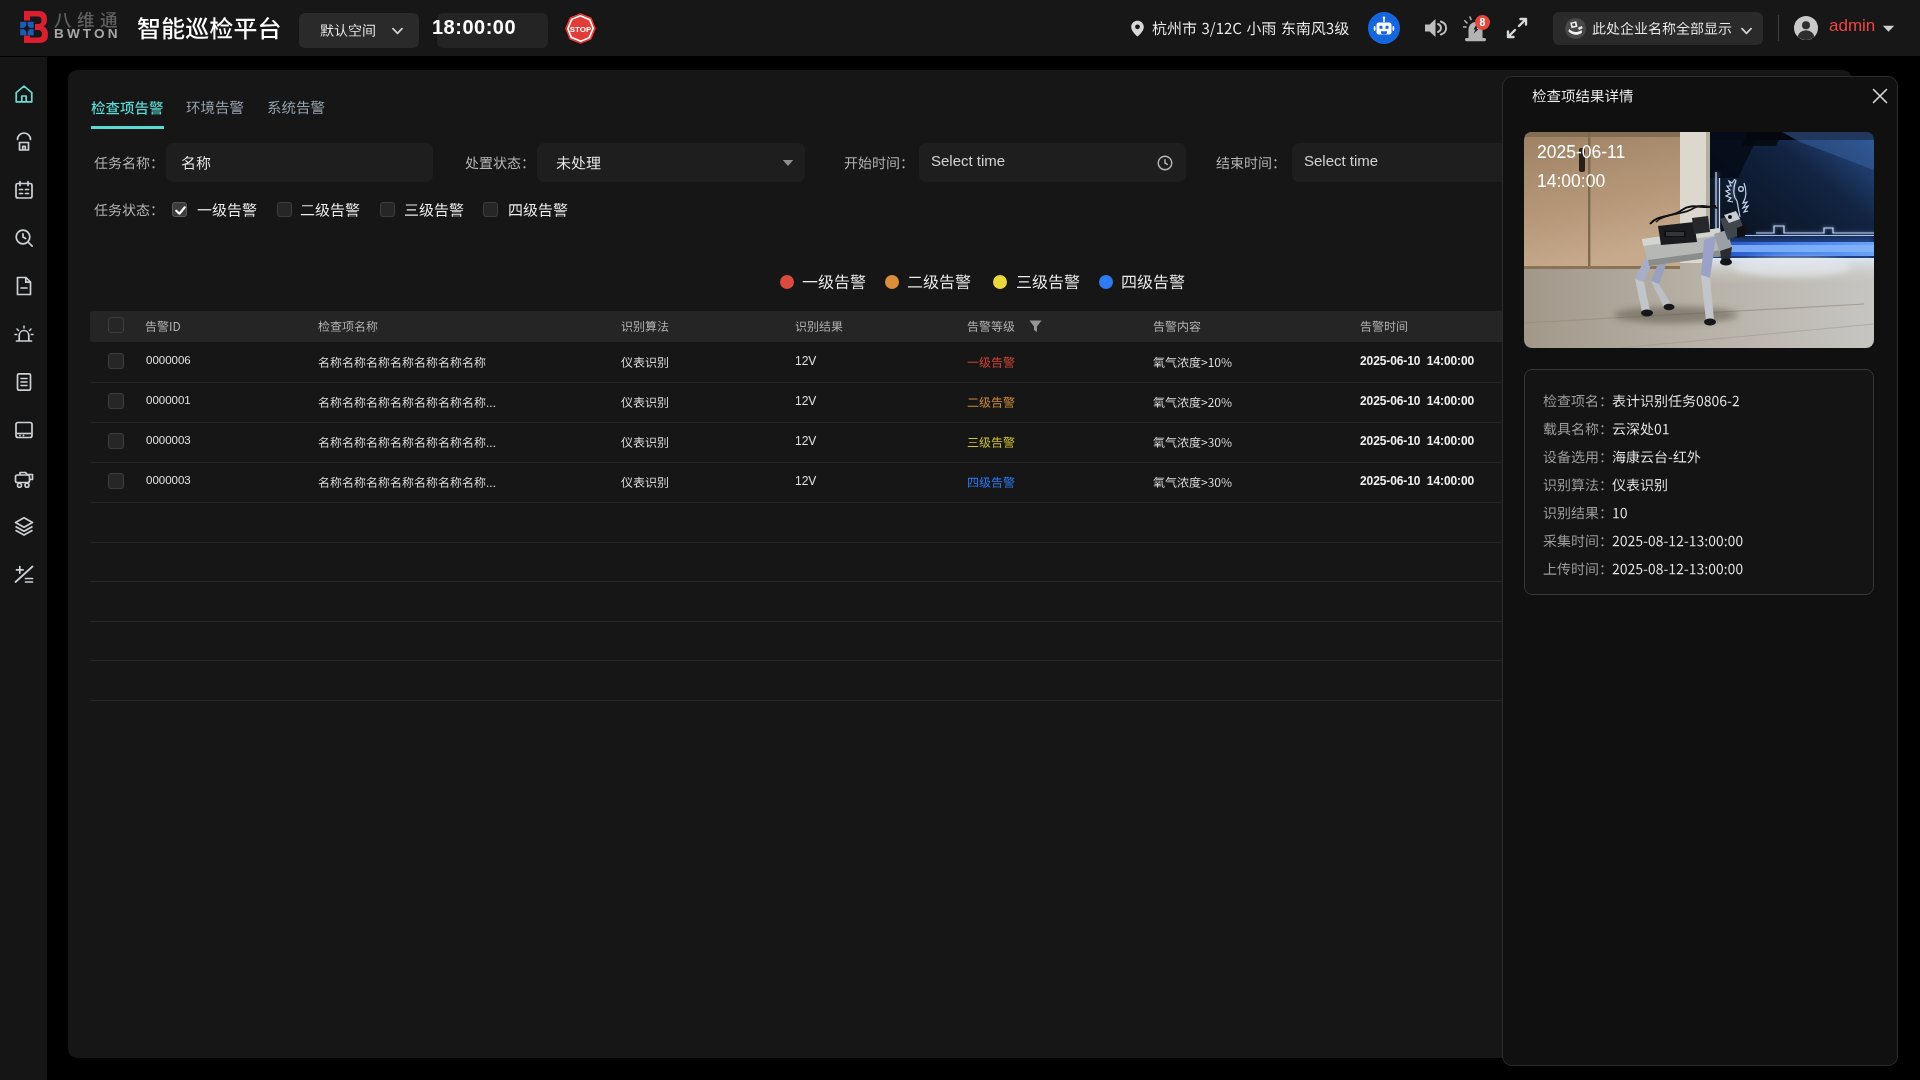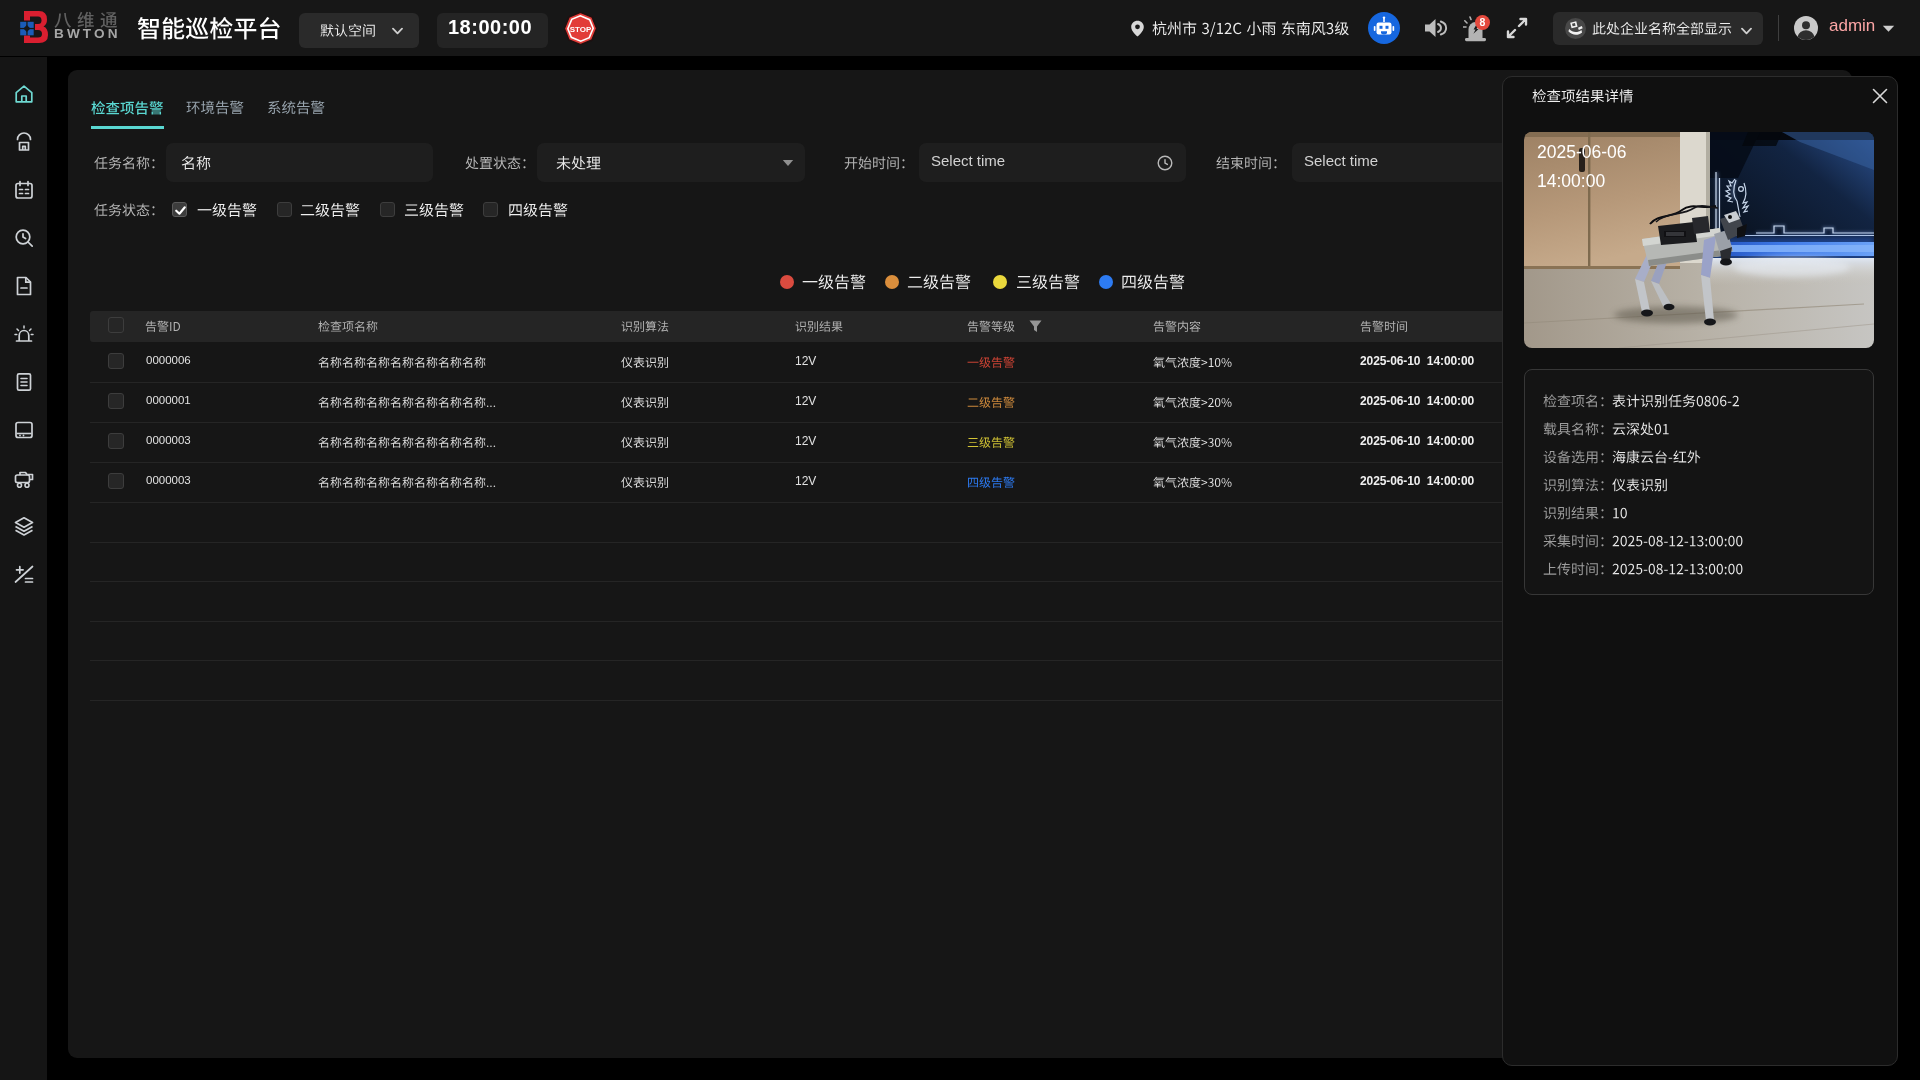--- a/index.html
+++ b/index.html
@@ -1,22 +1,22 @@
 <!DOCTYPE html>
 <html><head><meta charset="utf-8"><title>p</title><style>html,body{margin:0;padding:0;background:#000;width:1920px;height:1080px;overflow:hidden;font-family:'Liberation Sans',sans-serif}*{box-sizing:border-box}.abs{position:absolute}</style></head><body>
 <div class="abs" style="left:0;top:0;width:1920px;height:1080px;background:#000">
     <div class="abs" style="left:0;top:0;width:1920px;height:56px;background:#171717;z-index:4"></div>
     <div class="abs" style="left:0;top:57px;width:47px;height:1023px;background:#151515;z-index:4"></div>
     <div class="abs" style="left:68px;top:70px;width:1784px;height:988px;background:#161616;border-radius:9px;z-index:5"></div>
     <div class="abs" style="left:299px;top:13px;width:120px;height:35px;background:#2a2a2a;border-radius:6px;z-index:8"></div>
     <div class="abs" style="left:437px;top:13px;width:111px;height:35px;background:#242424;border-radius:6px;z-index:8"></div>
-    <div style="position:absolute;left:448px;top:16.1px;font:700 20px 'Liberation Sans',sans-serif;color:#ffffff;letter-spacing:0.5px;z-index:9;white-space:pre">18:00:00</div>
+    <div style="position:absolute;left:432px;top:16.1px;font:700 20px 'Liberation Sans',sans-serif;color:#ffffff;letter-spacing:0.5px;z-index:9;white-space:pre">18:00:00</div>
     <div class="abs" style="left:1553px;top:12px;width:210px;height:33px;background:#2a2a2a;border-radius:6px;z-index:8"></div>
     <div class="abs" style="left:1778px;top:15px;width:1px;height:26px;background:#3f3f3f;z-index:8"></div>
-    <div style="position:absolute;left:1829px;top:16.3px;font:400 17px 'Liberation Sans',sans-serif;color:#fca5a5;letter-spacing:0.0px;z-index:9;white-space:pre">admin</div>
+    <div style="position:absolute;left:1829px;top:16.3px;font:400 17px 'Liberation Sans',sans-serif;color:#ef4444;letter-spacing:0.0px;z-index:9;white-space:pre">admin</div>
     <div style="position:absolute;left:54px;top:26.2px;font:700 13.6px 'Liberation Sans',sans-serif;color:#a6a6a6;letter-spacing:3.1px;z-index:9;white-space:pre">BWTON</div>
     <div class="abs" style="left:91px;top:126px;width:73px;height:2.5px;background:#5ad8d2;z-index:10"></div>
     <div class="abs" style="left:166px;top:143px;width:267px;height:39px;background:#1e1e1e;border-radius:7px;z-index:7"></div>
     <div class="abs" style="left:537px;top:143px;width:268px;height:39px;background:#1e1e1e;border-radius:7px;z-index:7"></div>
     <div class="abs" style="left:919px;top:143px;width:267px;height:39px;background:#1e1e1e;border-radius:7px;z-index:7"></div>
     <div class="abs" style="left:1292px;top:143px;width:267px;height:39px;background:#1e1e1e;border-radius:7px;z-index:7"></div>
     <div style="position:absolute;left:931px;top:152.2px;font:400 15px 'Liberation Sans',sans-serif;color:#d2d2d2;letter-spacing:0.0px;z-index:8;white-space:pre">Select time</div>
     <div style="position:absolute;left:1304px;top:152.2px;font:400 15px 'Liberation Sans',sans-serif;color:#d2d2d2;letter-spacing:0.0px;z-index:8;white-space:pre">Select time</div>
     <div class="abs" style="left:90px;top:311px;width:1740px;height:31px;background:#252525;border-radius:3px;z-index:6"></div>
     <div style="position:absolute;left:90px;top:382.0px;width:1740px;height:1px;background:#252525;z-index:6"></div>
@@ -276,21 +276,21 @@
 <polygon points="190,102 203,98 209,119 196,122" fill="#9ba0a8"></polygon>
 <polygon points="196,119 208,115 206,128 198,131" fill="#2a2c31"></polygon>
 <ellipse cx="202" cy="130" rx="6" ry="3.6" fill="#141518"></ellipse>
 <polygon points="196,87 214,81 221,100 204,108" fill="#41454c"></polygon>
 <polygon points="200,83 212,79 216,87 205,91" fill="#c9cdd2"></polygon>
 <polygon points="213,96 223,92 221,104 213,106" fill="#0f1013"></polygon>
 <circle cx="206" cy="85" r="2" fill="#0c0d0f"></circle>
 </g>
 </svg>
     </div>
-    <div style="position:absolute;left:1537px;top:142.4px;font:400 17.5px 'Liberation Sans',sans-serif;color:#ffffff;letter-spacing:0.0px;z-index:43;white-space:pre">2025-06-06</div>
+    <div style="position:absolute;left:1537px;top:142.4px;font:400 17.5px 'Liberation Sans',sans-serif;color:#ffffff;letter-spacing:0.0px;z-index:43;white-space:pre">2025-06-11</div>
     <div style="position:absolute;left:1537px;top:171.4px;font:400 17.5px 'Liberation Sans',sans-serif;color:#ffffff;letter-spacing:0.0px;z-index:43;white-space:pre">14:00:00</div>
     <div class="abs" style="left:1524px;top:369px;width:350px;height:226px;background:#141414;border:1px solid #373737;border-radius:8px;z-index:42"></div>
     <svg width="1920" height="1080" viewBox="0 0 1920 1080" style="position:absolute;left:0;top:0;z-index:60;pointer-events:none">
       <defs>
         <path id="g0" d="M293 749C275 475 231 160 28 -8C49 -25 82 -60 97 -81C316 104 370 441 397 741ZM675 773 582 766C588 690 609 169 894 -78C913 -54 943 -30 977 -11C698 219 678 708 675 773Z"></path>
         <path id="g1" d="M40 60 57 -30C153 -5 280 27 400 59L391 138C261 108 127 77 40 60ZM60 419C75 426 99 432 207 446C168 388 133 343 116 324C85 287 63 262 39 257C50 235 64 194 68 177C90 190 128 200 373 249C371 268 372 303 375 327L190 295C264 383 336 490 396 596L321 641C302 602 280 562 257 525L146 514C204 599 260 705 301 806L215 845C178 726 110 597 88 564C66 531 49 508 31 504C41 480 56 437 60 419ZM695 384V275H551V384ZM662 806C688 762 717 704 727 664H573C596 714 617 765 634 814L543 840C510 724 441 576 362 484C377 463 398 421 406 398C425 420 444 444 462 470V-85H551V-16H961V72H783V190H924V275H783V384H922V469H783V579H947V664H735L813 700C800 738 771 796 742 839ZM695 469H551V579H695ZM695 190V72H551V190Z"></path>
         <path id="g2" d="M57 750C116 698 193 625 229 579L298 643C260 688 180 758 121 806ZM264 466H38V378H173V113C130 94 81 53 33 3L91 -76C139 -12 187 47 221 47C243 47 276 14 317 -9C387 -51 469 -62 593 -62C701 -62 873 -57 946 -52C947 -27 961 15 971 39C868 27 709 19 596 19C485 19 398 25 332 65C302 84 282 100 264 111ZM366 810V736H759C725 710 685 684 646 664C598 685 548 705 505 720L445 668C499 647 562 620 618 593H362V75H451V234H596V79H681V234H831V164C831 152 828 148 815 147C804 147 765 147 724 148C735 127 745 96 749 72C813 72 856 73 885 86C914 99 922 120 922 162V593H789L790 594C772 604 750 616 726 627C797 668 868 719 920 769L863 815L844 810ZM831 523V449H681V523ZM451 381H596V305H451ZM451 449V523H596V449ZM831 381V305H681V381Z"></path>
         <path id="g3" d="M629 682H812V488H629ZM541 766V403H906V766ZM280 109H723V28H280ZM280 180V258H723V180ZM187 334V-84H280V-48H723V-82H820V334ZM247 690V638L246 607H119C140 630 160 659 178 690ZM154 849C133 774 94 699 42 650C62 640 97 620 114 607H46V532H229C205 476 153 417 36 371C57 356 84 327 96 307C195 352 254 406 289 461C338 428 403 380 433 356L499 418C471 437 359 503 319 523L322 532H502V607H336L337 636V690H477V765H215C224 786 232 809 239 831Z"></path>
         <path id="g4" d="M369 407V335H184V407ZM96 486V-83H184V114H369V19C369 7 365 3 353 3C339 2 298 2 255 4C268 -20 282 -57 287 -82C348 -82 393 -80 423 -66C454 -52 462 -27 462 18V486ZM184 263H369V187H184ZM853 774C800 745 720 711 642 683V842H549V523C549 429 575 401 681 401C702 401 815 401 838 401C923 401 949 435 960 560C934 566 895 580 877 595C872 501 865 485 829 485C804 485 711 485 692 485C649 485 642 490 642 524V607C735 634 837 668 915 705ZM863 327C810 292 726 255 643 225V375H550V47C550 -48 577 -76 683 -76C705 -76 820 -76 843 -76C932 -76 958 -39 969 99C943 105 905 119 885 134C881 26 874 7 835 7C809 7 714 7 695 7C652 7 643 13 643 47V147C741 176 848 213 926 257ZM85 546C108 555 145 561 405 581C414 562 421 545 426 529L510 565C491 626 437 716 387 784L308 753C329 722 351 687 370 652L182 640C224 692 267 756 299 819L199 847C169 771 117 695 101 675C84 653 69 639 53 635C64 610 80 565 85 546Z"></path>
         <path id="g5" d="M53 786C109 730 176 653 204 603L286 657C254 707 185 781 128 834ZM419 825C394 735 341 590 292 479C362 344 424 192 449 92L542 130C515 218 450 362 386 479C430 579 478 690 512 802ZM621 825C593 735 535 591 481 479C556 347 625 195 653 96L746 134C715 223 645 364 577 480C623 580 677 689 714 801ZM826 825C796 735 731 591 673 479C754 346 829 193 859 94L953 134C919 222 844 364 771 479C821 579 880 688 920 800ZM255 482H40V392H160V132C117 112 69 70 22 16L89 -75C132 -9 177 56 207 56C231 56 264 22 308 -4C381 -49 465 -61 594 -61C692 -61 869 -54 938 -50C940 -22 956 27 968 53C869 40 713 31 597 31C483 31 393 38 326 80C295 98 273 116 255 128Z"></path>

